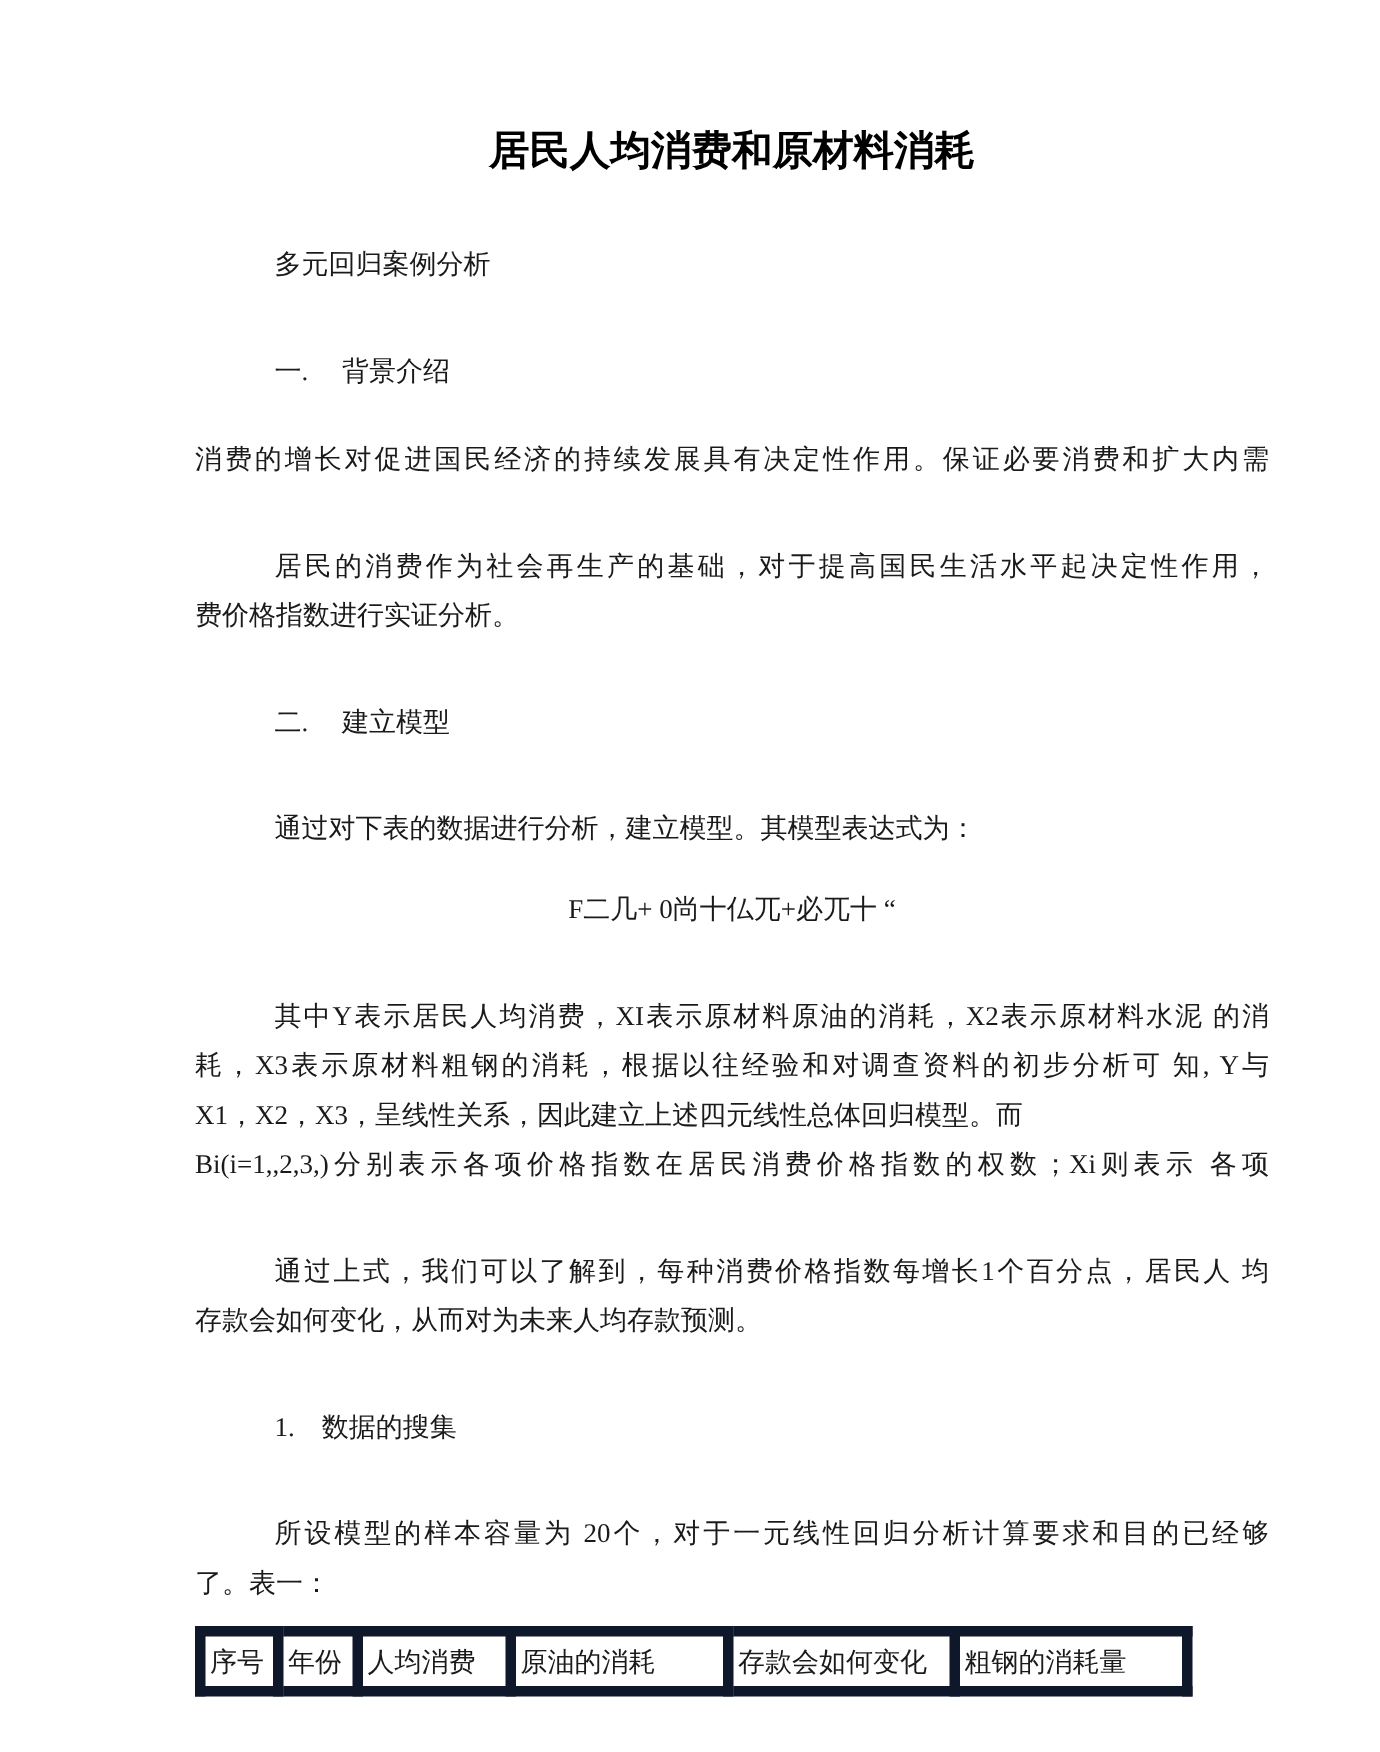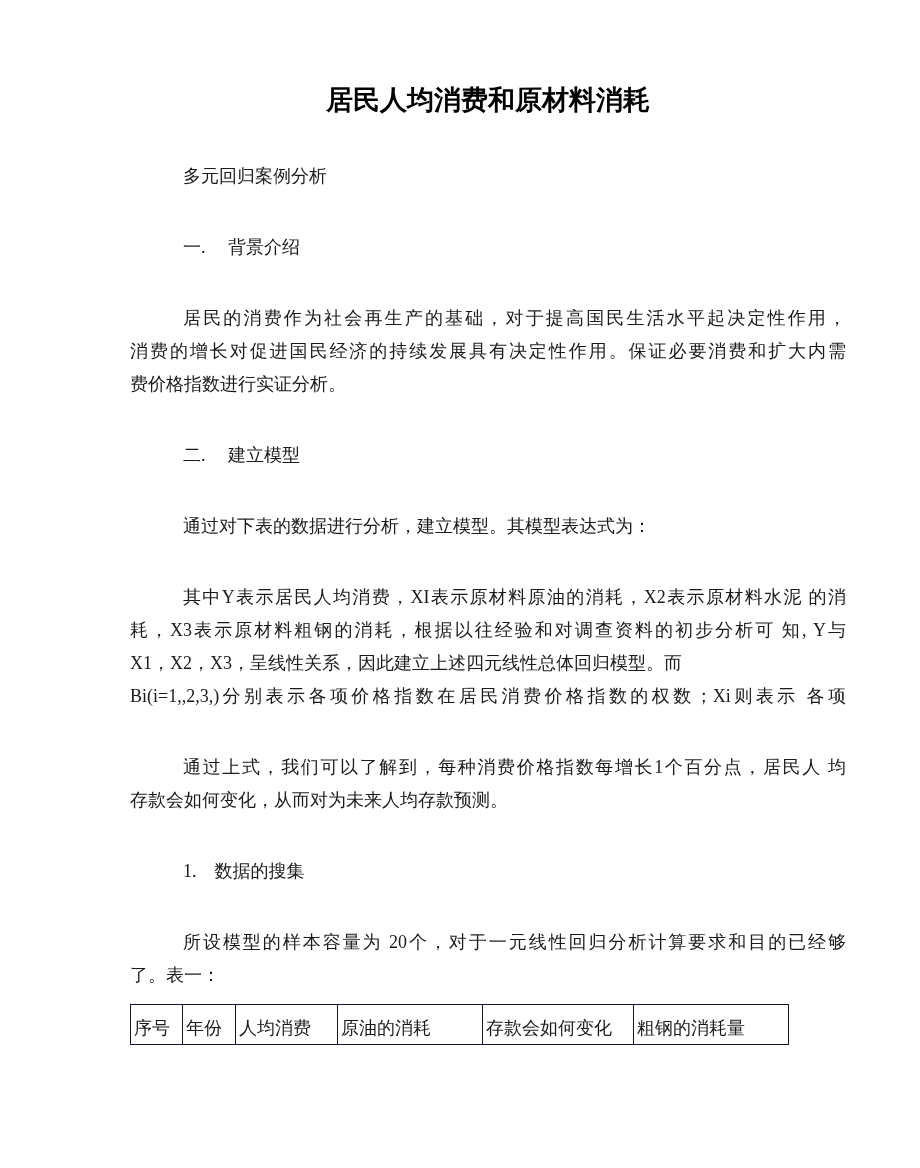--- a/index.html
+++ b/index.html
@@ -40,21 +40,21 @@
   .mb12 { margin-bottom: 12px; }
   .mb21 { margin-bottom: 21px; }
   .mb22 { margin-bottom: 22px; }
   .mb26 { margin-bottom: 26px; }
   table.data-table {
     border-collapse: collapse;
     table-layout: fixed;
     width: 658px;
   }
   table.data-table td {
-    border: 1px solid #0f172a;
+    border: 7px solid #0f172a;
     height: 40px;
     vertical-align: bottom;
     box-sizing: border-box;
     padding: 0 0 5px 3px;
     font-size: 18px;
     line-height: 22px;
     overflow: hidden;
     white-space: nowrap;
   }
 </style>
@@ -63,29 +63,30 @@
 
 <div class="page">
 
   <div class="doc-title">居民人均消费和原材料消耗</div>
 
   <div class="line ind mb22">多元回归案例分析</div>
 
   <div class="line ind mb26">一.　 背景介绍</div>
 
   <div class="mb26">
+    <div class="line fill">消费的增长对促进国民经济的持续发展具有决定性作用。保证必要消费和扩大内需</div>
     <div class="line ind fill">居民的消费作为社会再生产的基础，对于提高国民生活水平起决定性作用，</div>
-    <div class="line fill">消费的增长对促进国民经济的持续发展具有决定性作用。保证必要消费和扩大内需</div>
     <div class="line">费价格指数进行实证分析。</div>
   </div>
 
   <div class="line ind mb21">二.　 建立模型</div>
 
   <div class="line ind mb21">通过对下表的数据进行分析，建立模型。其模型表达式为：</div>
 
+  <div class="line center mb21">F二几+ 0尚十仏兀+必兀十 “</div>
 
   <div class="mb26">
     <div class="line ind fill">其中Y表示居民人均消费，XI表示原材料原油的消耗，X2表示原材料水泥 的消</div>
     <div class="line fill">耗，X3表示原材料粗钢的消耗，根据以往经验和对调查资料的初步分析可 知, Y与</div>
     <div class="line">X1，X2，X3，呈线性关系，因此建立上述四元线性总体回归模型。而</div>
     <div class="line fill">Bi(i=1,,2,3,)分别表示各项价格指数在居民消费价格指数的权数；Xi则表示 各项</div>
   </div>
 
   <div class="mb21">
     <div class="line ind fill">通过上式，我们可以了解到，每种消费价格指数每增长1个百分点，居民人 均</div>

